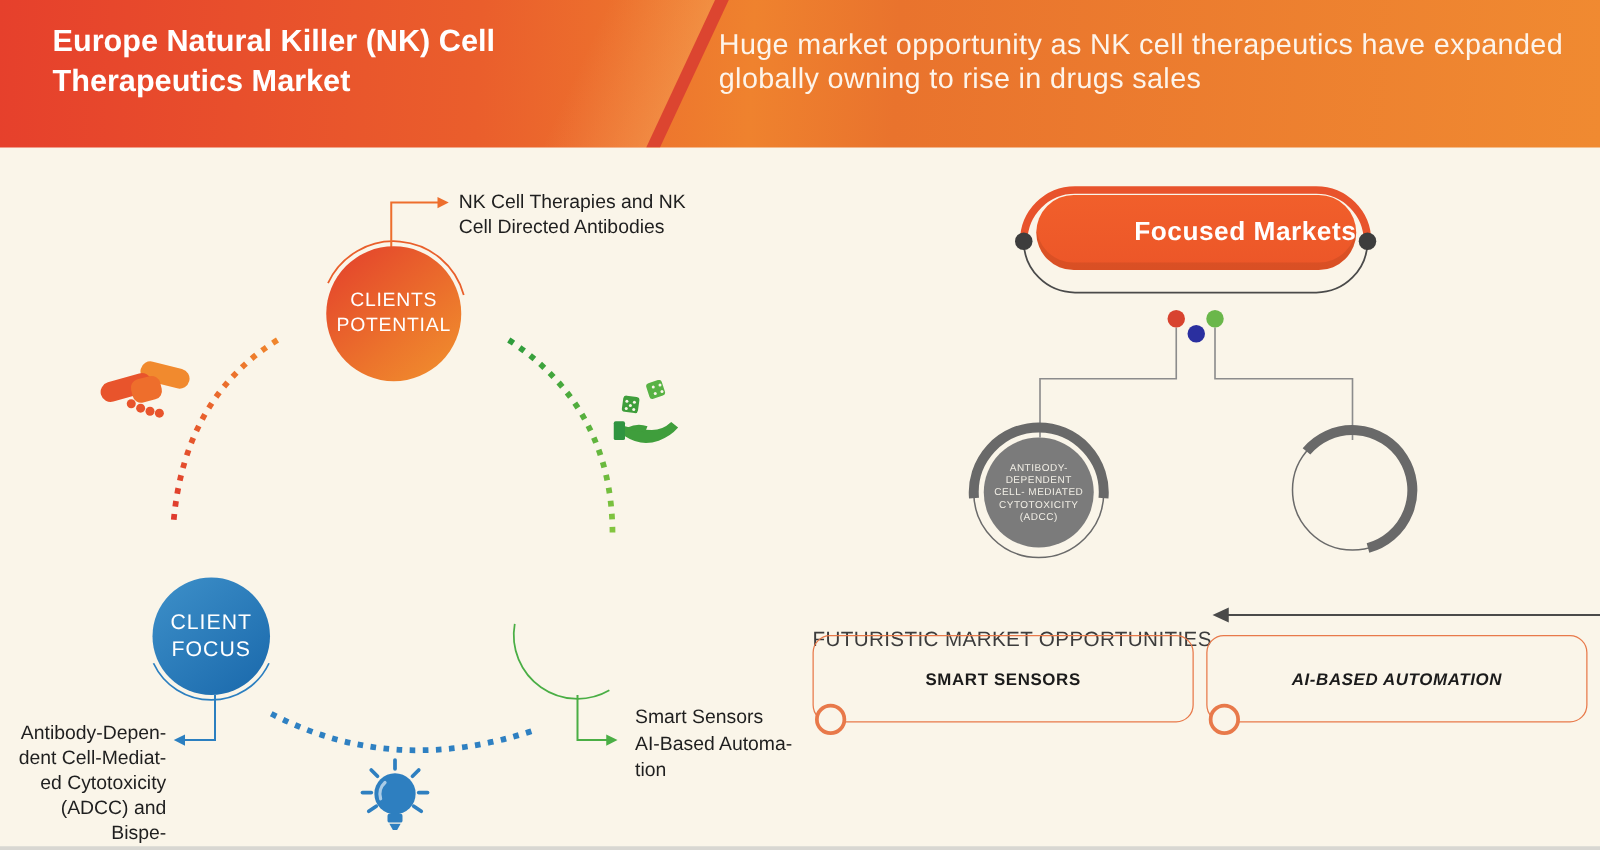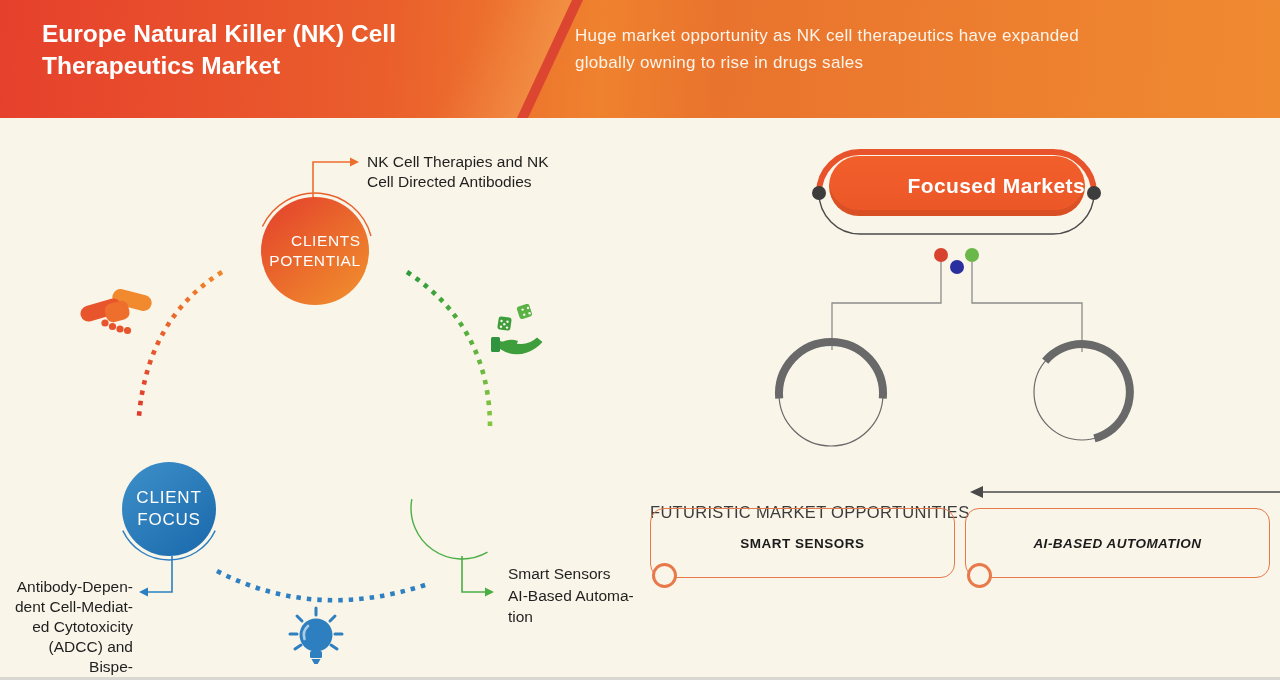--- a/index.html
+++ b/index.html
@@ -12,29 +12,29 @@
       background:linear-gradient(93deg,#e6402c 0%,#ea5e2c 30%,#ef822e 47%,#e9732d 56%,#f08a31 100%);
       overflow:hidden;z-index:3;}
   .hd-band{position:absolute;left:488px;top:0;width:86px;height:118px;
       transform:skewX(-25deg);transform-origin:top;
       background:linear-gradient(to right,rgba(255,200,120,0),rgba(255,210,140,.22));}
   .hd-stripe{position:absolute;left:572px;top:0;width:11px;height:118px;
       transform:skewX(-25deg);transform-origin:top;background:#dc4530;}
   .hd-title{position:absolute;left:42px;top:18px;width:470px;
       font-size:24.5px;line-height:32px;font-weight:700;color:#ffffff;white-space:pre-line;}
   .hd-sub{position:absolute;left:575px;top:22px;width:680px;
-      font-size:17px;line-height:27px;color:#fdf4ea;letter-spacing:.3px;white-space:pre-line;}
+      font-size:23px;line-height:27px;color:#fdf4ea;letter-spacing:.3px;white-space:pre-line;}
   
   svg.overlay{position:absolute;left:0;top:0;z-index:1;pointer-events:none;}
   
   .bubble{position:absolute;border-radius:50%;display:flex;align-items:center;justify-content:center;
       text-align:center;color:#fff;z-index:2;}
   .bubble .lbl{white-space:pre-line;}
   .c-orange{left:261px;top:197px;width:108px;height:108px;
-      background:linear-gradient(140deg,#e4452c 8%,#ec742c 62%,#f1922e 100%);text-align:right;}
+      background:linear-gradient(140deg,#e4452c 8%,#ec742c 62%,#f1922e 100%);}
   .c-orange .lbl{font-size:15.5px;line-height:20px;letter-spacing:.6px;}
   .c-blue{left:122px;top:462px;width:94px;height:94px;
       background:linear-gradient(140deg,#3a8cc6 10%,#1d6cae 90%);}
   .c-green{left:415px;top:461px;width:94px;height:94px;
       background:linear-gradient(115deg,#2e9b3d 15%,#8ac73f 95%);}
   .c-blue .lbl,.c-green .lbl{font-size:17px;line-height:22px;letter-spacing:.8px;}
   
   .gray{position:absolute;border-radius:50%;background:#7b7b7b;display:flex;align-items:center;
       justify-content:center;text-align:center;color:#f2efe6;z-index:2;}
   .g1{left:787px;top:350px;width:88px;height:88px;}
@@ -198,20 +198,27 @@
       <path d="M22 22 a 12.5 12.5 0 0 0 -3.5 13" fill="none" stroke="rgba(255,255,255,.6)" stroke-width="2.6" stroke-linecap="round"></path>
       <rect x="24" y="47" width="12" height="7" rx="1.5" fill="#2e7fc0"></rect>
       <path d="M25.5 55 h9 l-2.8 5 h-3.4 z" fill="#2e7fc0"></path>
     </svg>
   </div>
 
   <div class="pill">
     <div class="lbl">Focused Markets</div>
   </div>
 
+  <div class="gray g1">
+    <div class="lbl">ANTIBODY-
+DEPENDENT
+CELL- MEDIATED
+CYTOTOXICITY
+(ADCC)</div>
+  </div>
 
   <div class="fut-title">FUTURISTIC MARKET OPPORTUNITIES</div>
 
   <div class="fbox fbox1">
     <div class="lbl">SMART SENSORS</div>
     <span class="fring"></span>
   </div>
   <div class="fbox fbox2">
     <div class="lbl">AI-BASED AUTOMATION</div>
     <span class="fring"></span>

